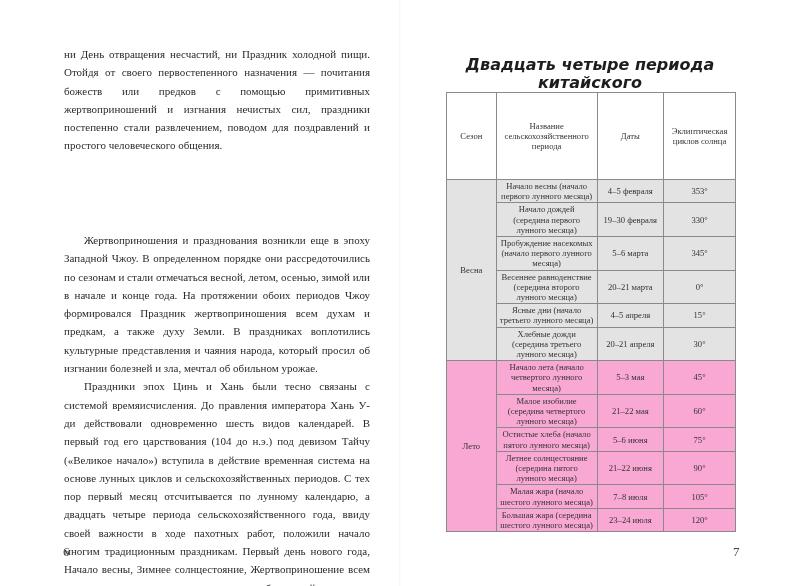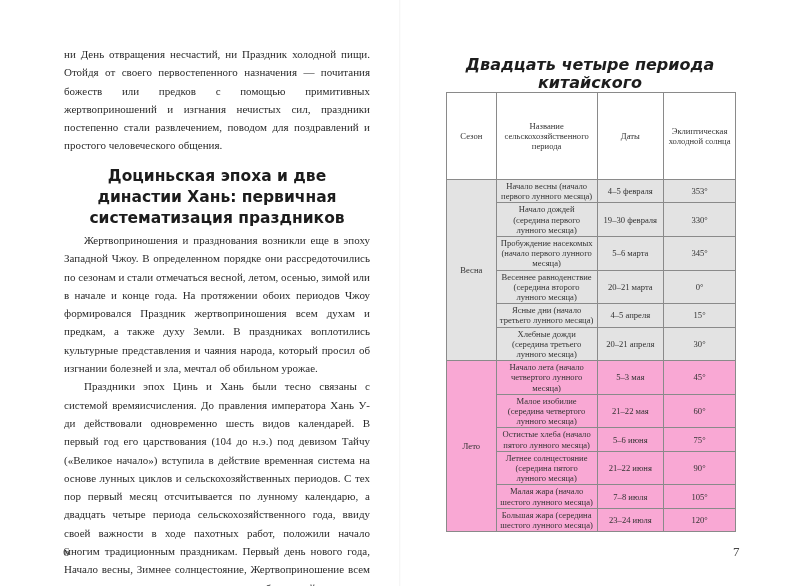--- a/index.html
+++ b/index.html
@@ -60,21 +60,20 @@
   tr.h2 td { height: 20px; }
   tr.h3 td { height: 30px; }
 </style>
 </head>
 <body>
 
 <div class="page page-left">
   <div class="body-text p1">
     <p>ни День отвращения несчастий, ни Праздник холодной пищи. Отойдя от своего первостепенного назначения — почитания божеств или предков с помощью примитивных жертвоприношений и изгнания нечистых сил, праздники постепенно стали развлечением, поводом для поздравлений и простого человеческого общения.</p>
   </div>
-  <h2 class="heading">Доциньская эпоха и две династии Хань: первичная систематизация праздников</h2>
   <div class="body-text p2">
     <p class="indent">Жертвоприношения и празднования возникли еще в эпоху Западной Чжоу. В определенном порядке они рассредоточились по сезонам и стали отмечаться весной, летом, осенью, зимой или в начале и конце года. На протяжении обоих периодов Чжоу формировался Праздник жертвоприношения всем духам и предкам, а также духу Земли. В праздниках воплотились культурные представления и чаяния народа, который просил об изгнании болезней и зла, мечтал об обильном урожае.</p>
     <p class="indent">Праздники эпох Цинь и Хань были тесно связаны с системой времяисчисления. До правления императора Хань У-ди действовали одновременно шесть видов календарей. В первый год его царствования (104 до н.э.) под девизом Тайчу («Великое начало») вступила в действие временная система на основе лунных циклов и сельскохозяйственных периодов. С тех пор первый месяц отсчитывается по лунному календарю, а двадцать четыре периода сельскохозяйственного года, ввиду своей важности в ходе пахотных работ, положили начало многим традиционным праздникам. Первый день нового года, Начало весны, Зимнее солнцестояние, Жертвоприношение всем духам и предкам и другие даты, которые были крайне важны в ханьскую эпоху, еще долгое время играли значимую роль в общественной жизни китайцев.</p>
   </div>
   <div class="page-num pn-left">6</div>
 </div>
 
 <div class="gutter"></div>
 
 <div class="page page-right">
@@ -84,21 +83,21 @@
         <col class="c1">
         <col class="c2">
         <col class="c3">
         <col class="c4">
       </colgroup>
     <thead>
       <tr>
         <th>Сезон</th>
         <th>Название сельскохозяйственного периода</th>
         <th>Даты</th>
-        <th>Эклиптическая холодной солнца</th>
+        <th>Эклиптическая циклов солнца</th>
       </tr>
     </thead>
     <tbody id="table-body">
         <tr class="spring h2">
           <td rowspan="6">Весна</td>
           <td>Начало весны (начало первого лунного месяца)</td>
           <td>4–5 февраля</td>
           <td>353°</td>
         </tr>
         <tr class="spring h2">

